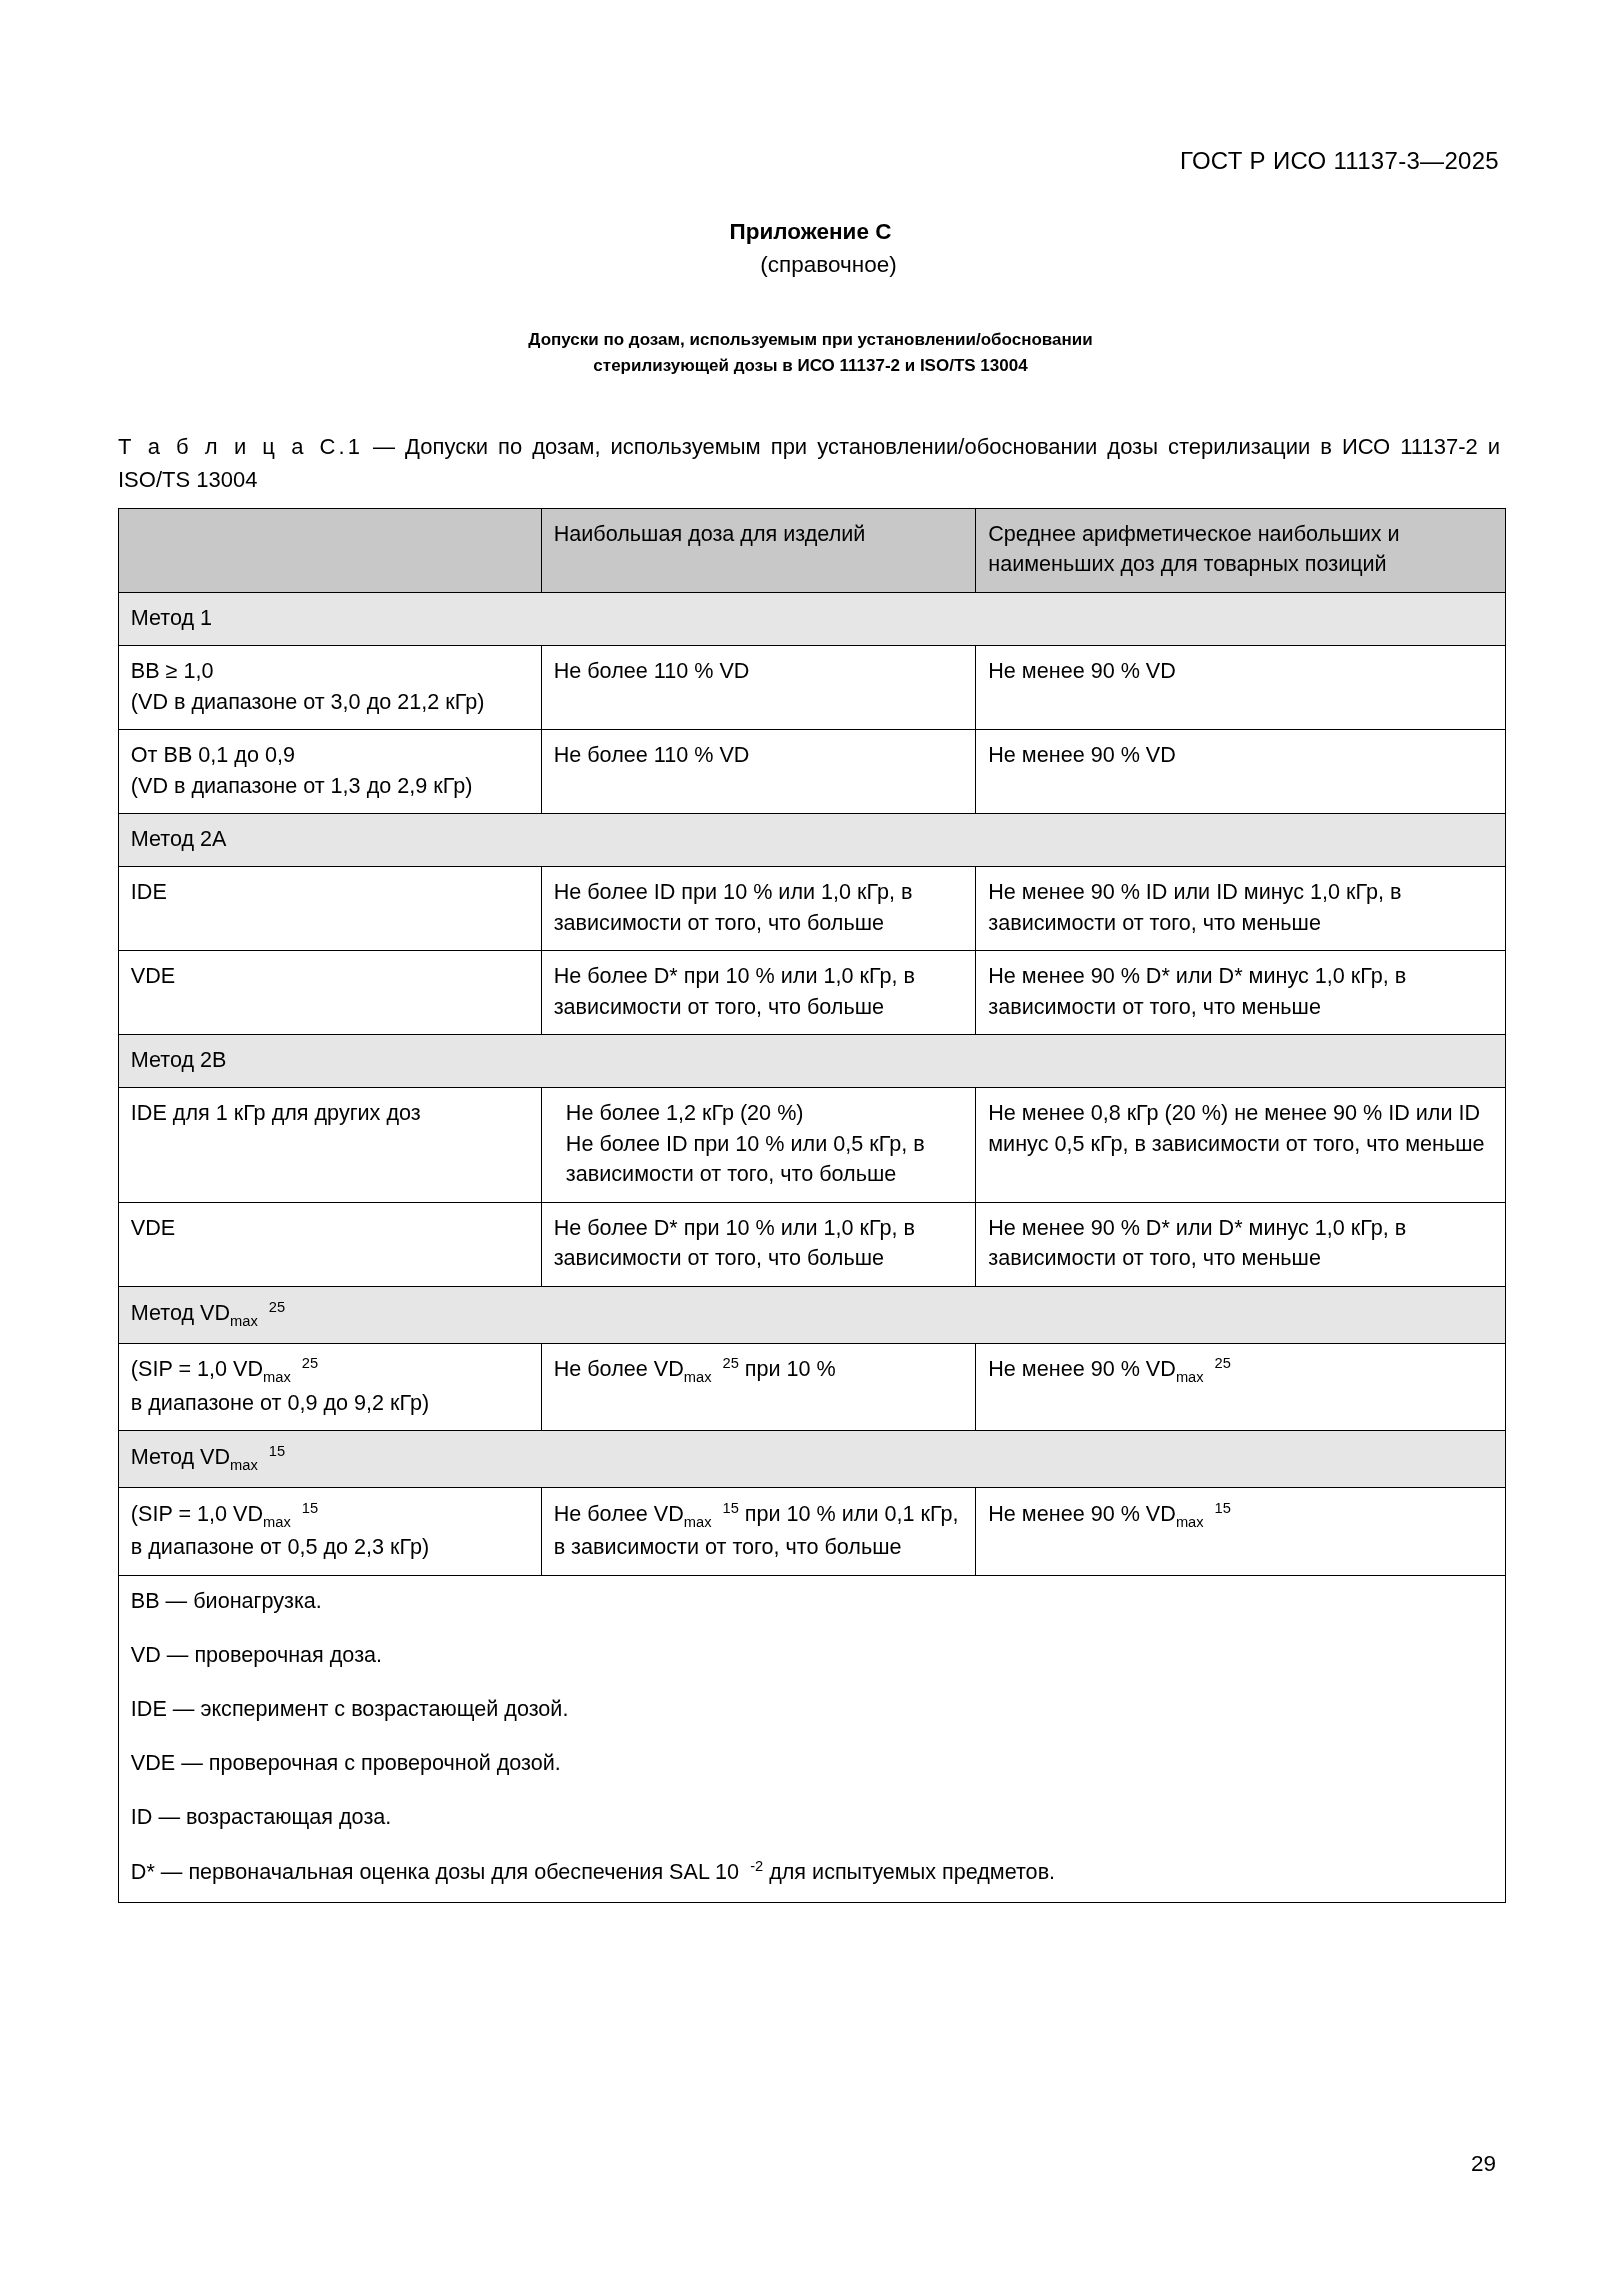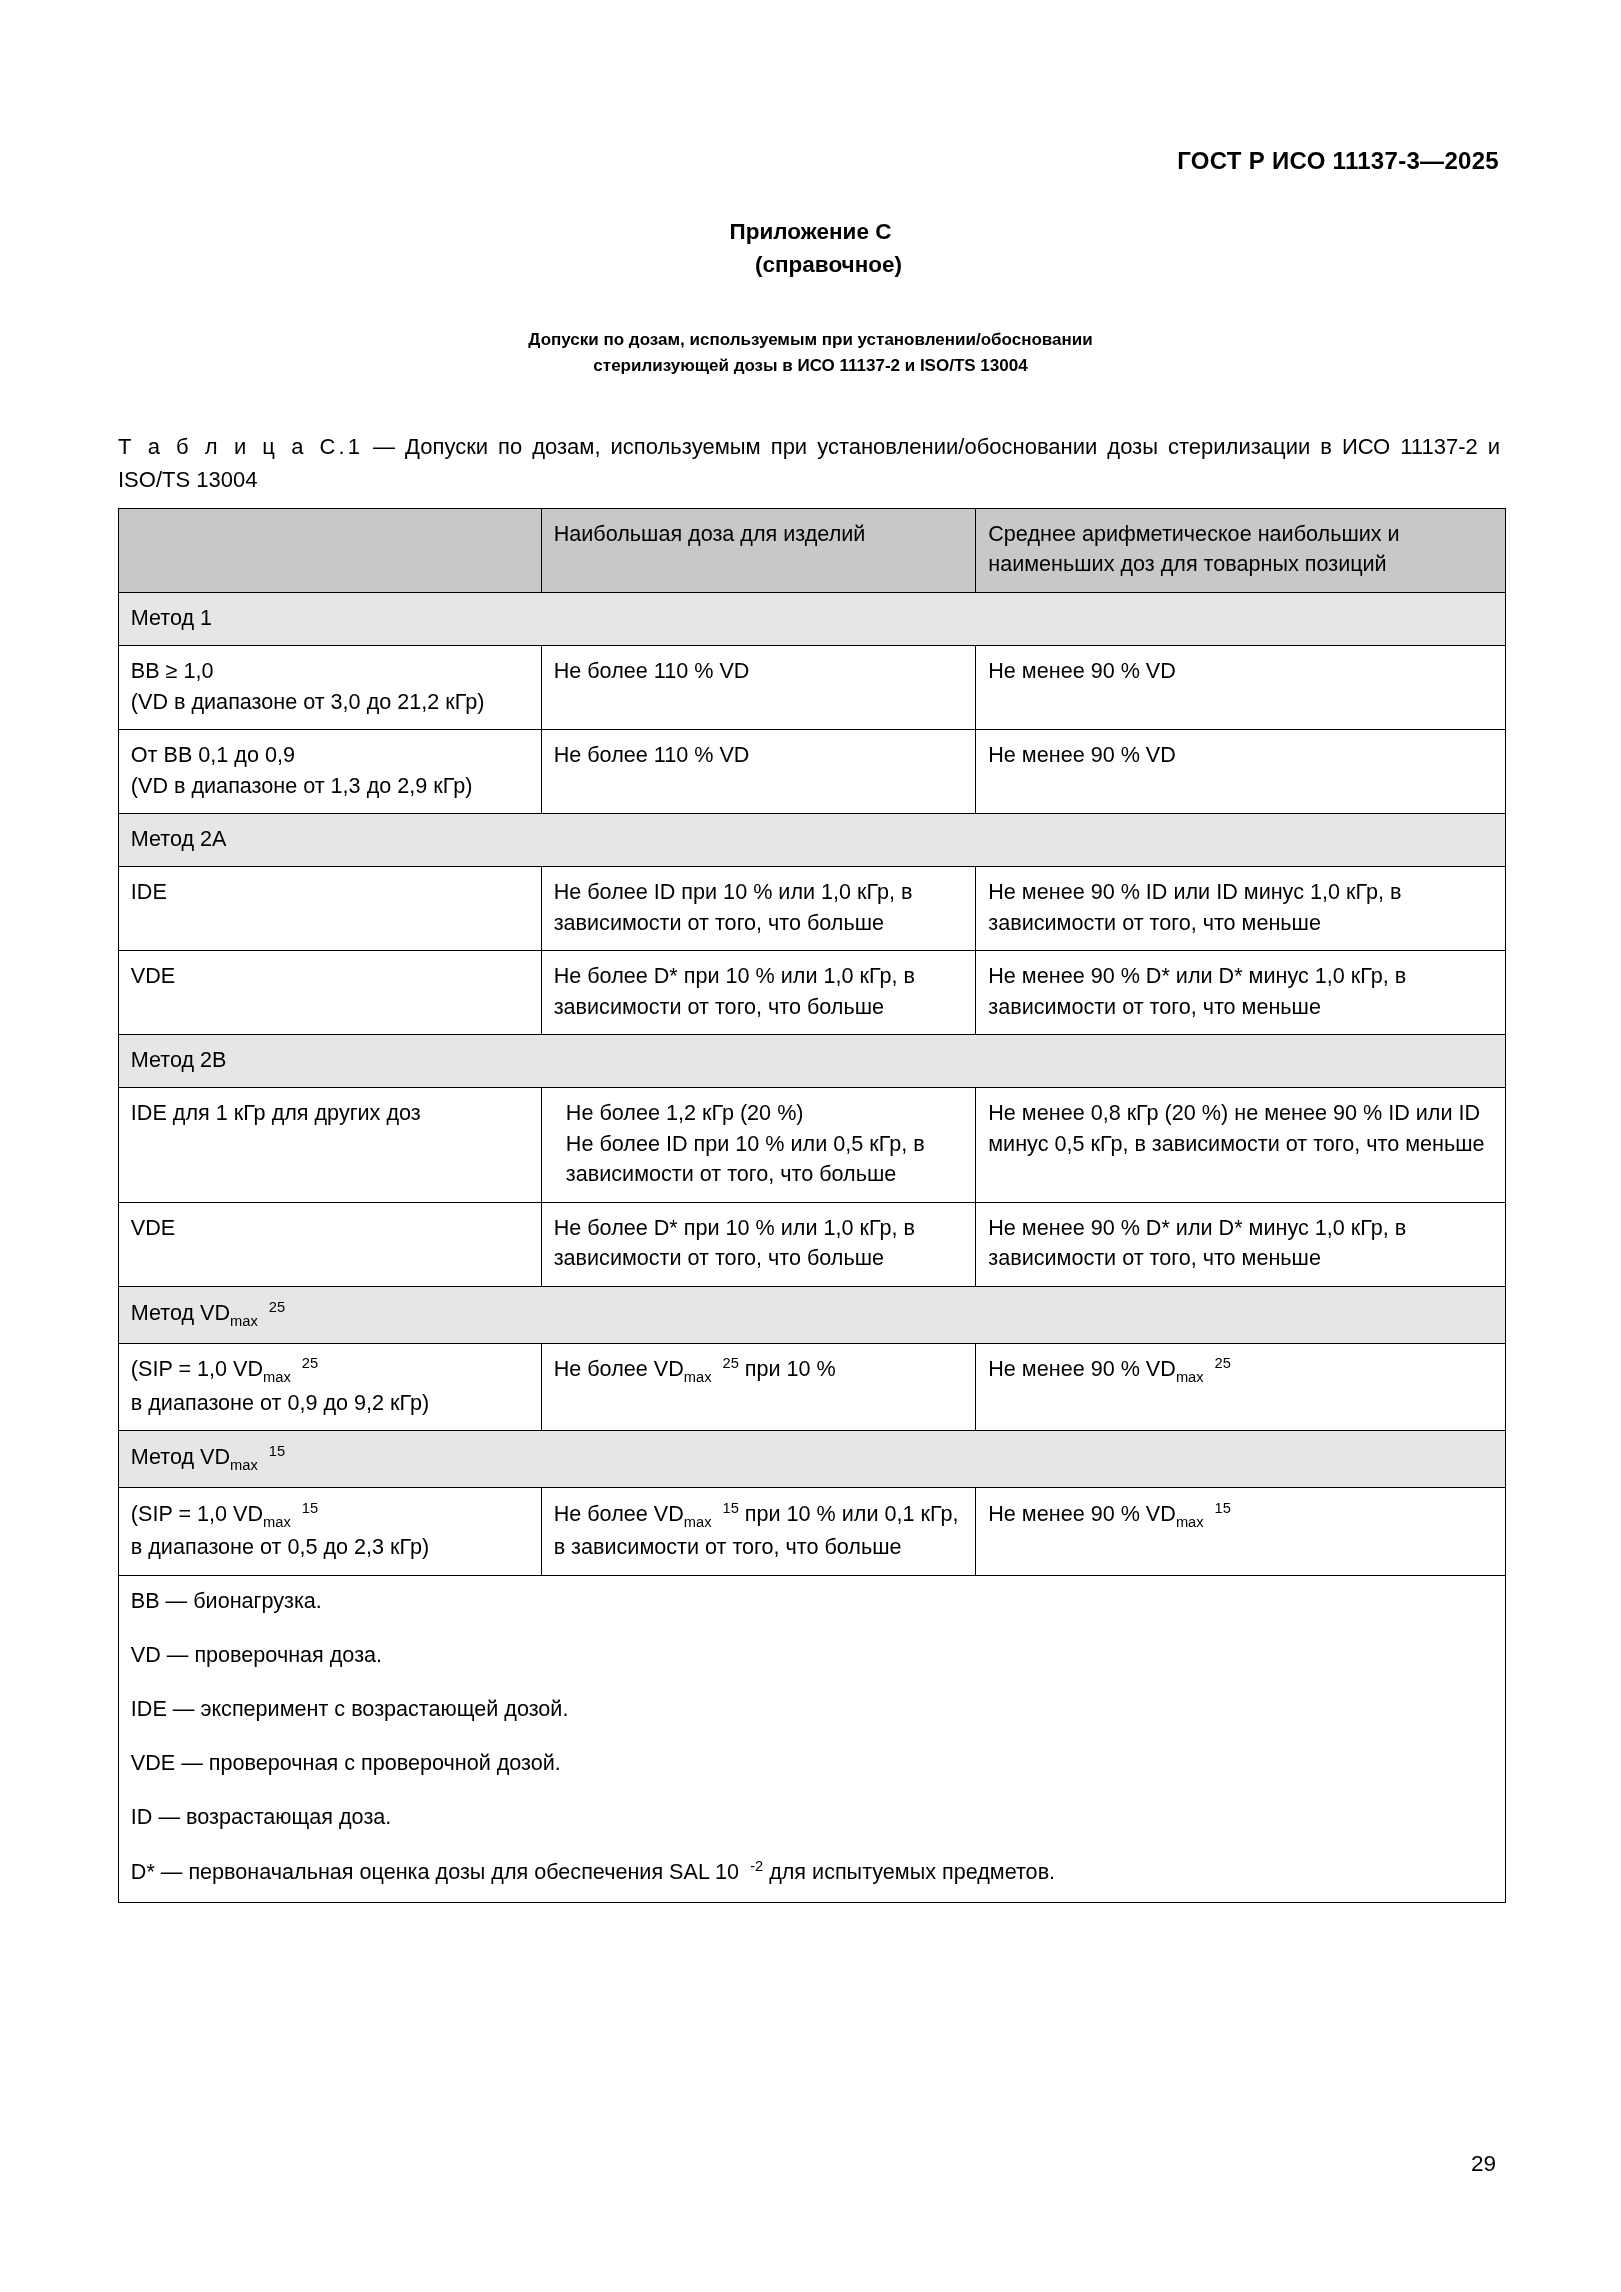--- a/index.html
+++ b/index.html
@@ -20,38 +20,38 @@
     width: 1621px;
     height: 2293px;
     box-sizing: border-box;
     padding: 0;
   }
   .header {
     position: absolute;
     top: 147px;
     right: 122px;
     font-size: 24px;
-    font-weight: bold;
+    font-weight: normal;
     letter-spacing: 0.3px;
   }
   .annex-block {
     position: absolute;
     top: 216px;
     left: 0;
     width: 1621px;
     text-align: center;
   }
   .annex-title {
     font-size: 22.5px;
     font-weight: bold;
     line-height: 1.45;
   }
   .annex-sub {
     font-size: 22.5px;
-    font-weight: bold;
+    font-weight: normal;
     line-height: 1.45;
     margin-left: 36px;
   }
   .annex-heading {
     margin-top: 46px;
     font-size: 17px;
     font-weight: bold;
     line-height: 1.5;
   }
   .table-caption {

